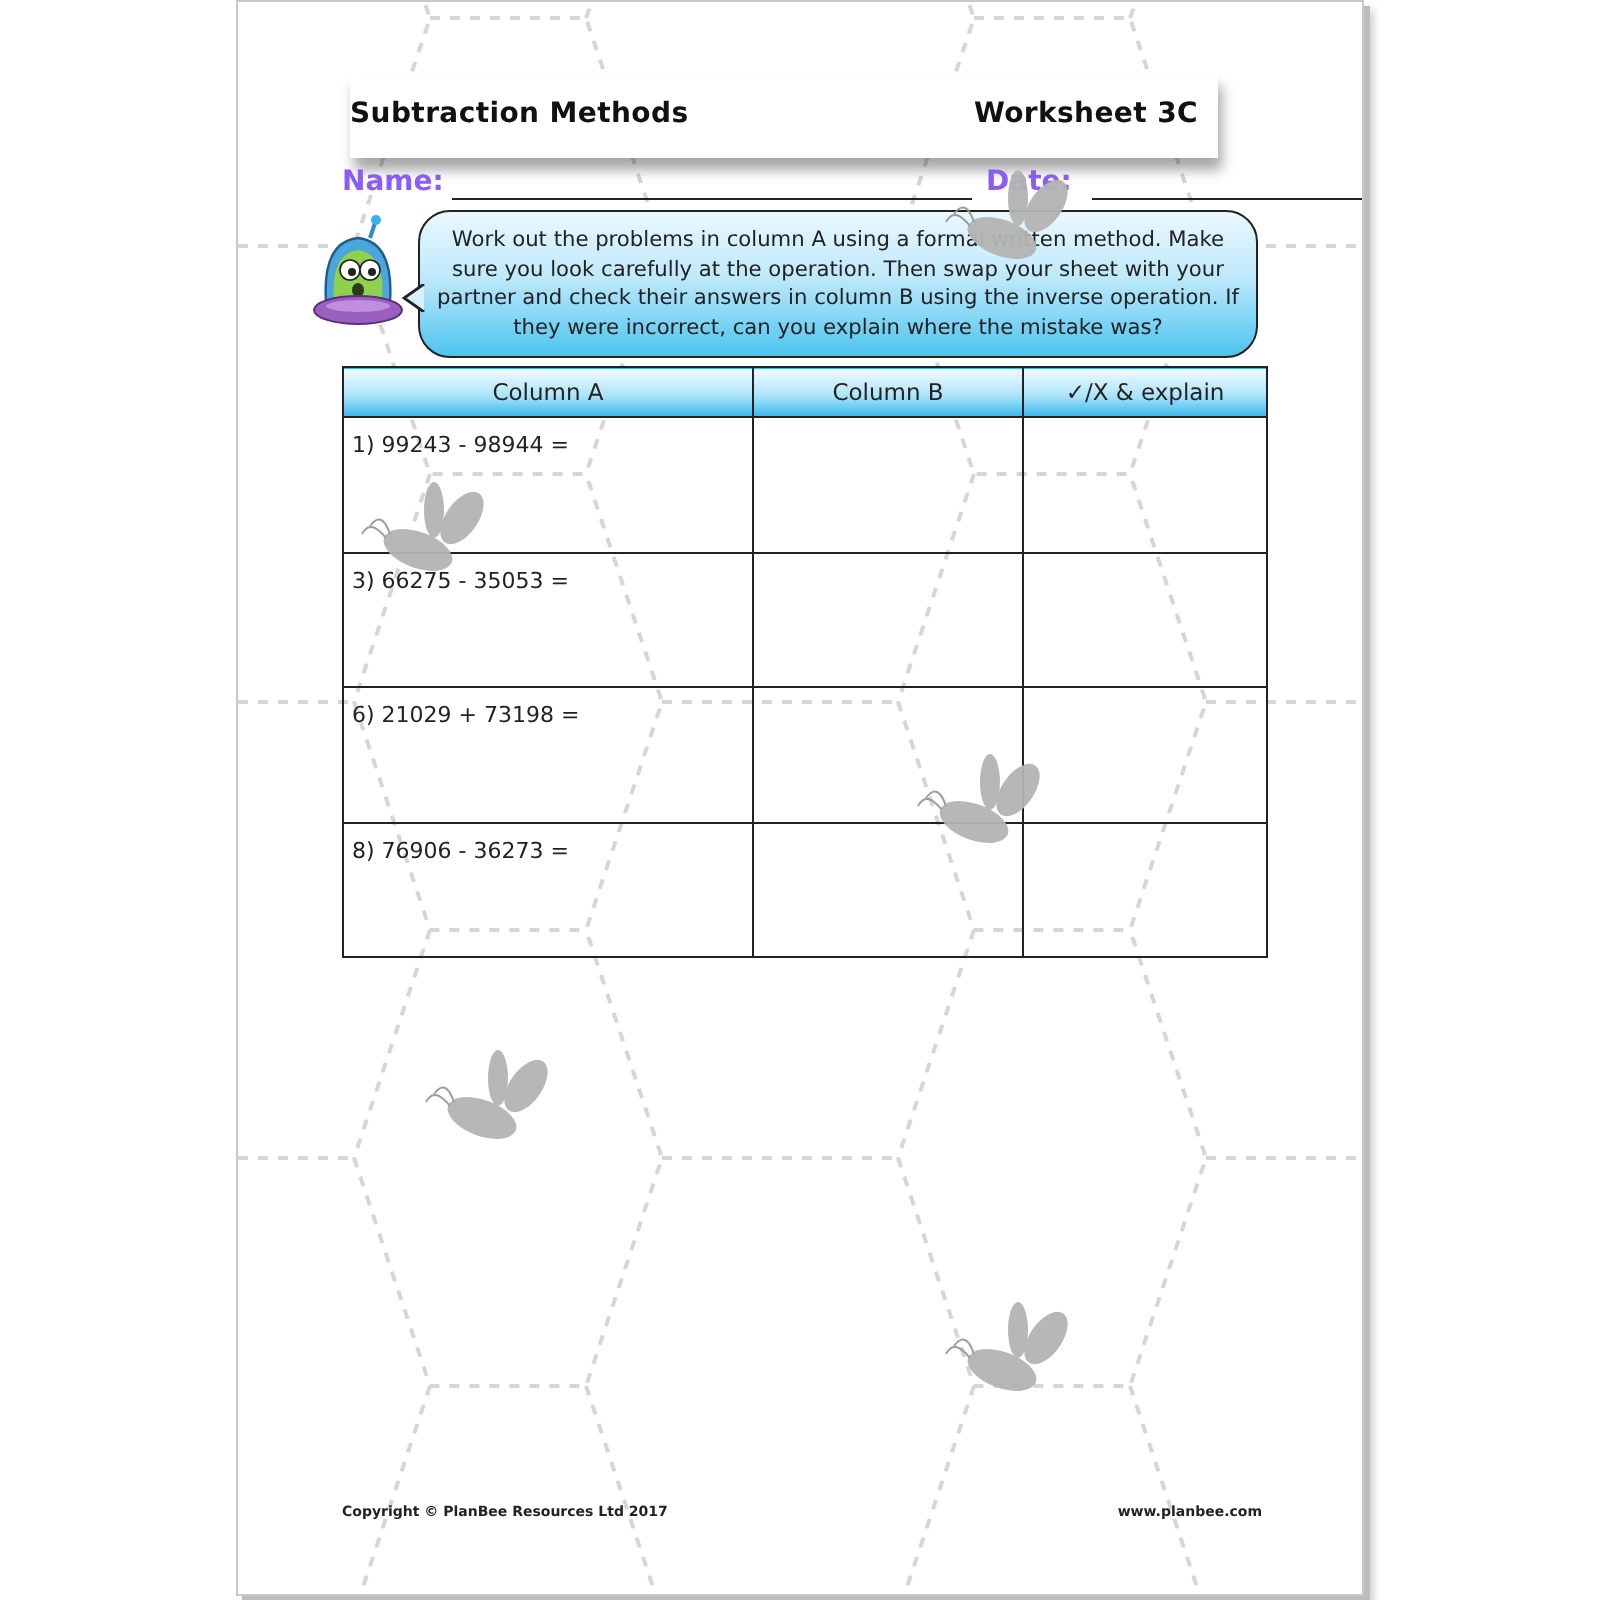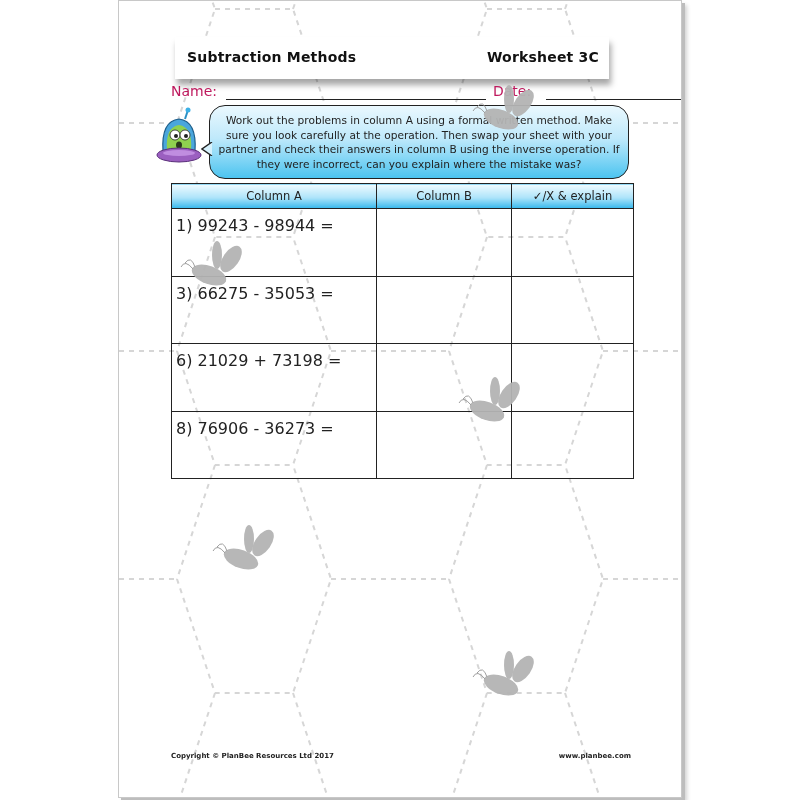--- a/index.html
+++ b/index.html
@@ -18,26 +18,26 @@
   .title-banner {
     position: absolute; left: 56px; top: 36px; width: 434px; height: 42px;
     background: #ffffff;
     box-shadow: 2px 6px 6px rgba(0,0,0,0.35);
   }
   .title-left, .title-right {
     position: absolute; top: 12px;
     font-family: "DejaVu Sans", sans-serif; font-weight: bold;
     font-size: 14px; color: #111; letter-spacing: 0.2px;
   }
-  .title-left { left: 12px; }
+  .title-left { left: 0; }
   .title-right { right: 10px; }
 
   .name-row { position: absolute; left: 52px; top: 82px; width: 460px; height: 20px; }
   .name-label, .date-label {
-    position: absolute; top: 0; font-weight: normal; font-size: 14px; color: #be185d;
+    position: absolute; top: 0; font-weight: bold; font-size: 14px; color: #8b5cf6;
   }
   .name-label { left: 0; }
   .name-line { position: absolute; left: 55px; top: 16px; width: 260px; border-bottom: 1.5px solid #222; }
   .date-label { left: 322px; }
   .date-line { position: absolute; left: 375px; top: 16px; width: 135px; border-bottom: 1.5px solid #222; }
 
   .mascot { position: absolute; left: 36px; top: 106px; width: 48px; height: 64px; }
 
   .bubble {
     position: absolute; left: 90px; top: 104px; width: 420px; height: 74px;
@@ -57,21 +57,21 @@
   .ws-table {
     position: absolute; left: 52px; top: 182px; width: 462px;
     border-collapse: collapse; table-layout: fixed;
   }
   .ws-table th, .ws-table td { border: 1.3px solid #222; }
   .ws-table th {
     height: 25px; font-weight: normal; font-size: 11.5px; color: #222;
     background: linear-gradient(to bottom, #f0fbff 0%, #aee4fa 55%, #36b8ec 100%);
   }
   .ws-table td {
-    height: 67.5px; vertical-align: top; font-size: 16px; color: #222;
+    height: 67.5px; vertical-align: top; font-size: 11px; color: #222;
     padding: 7px 4px;
   }
   .c-a { width: 205px; } .c-b { width: 135px; } .c-c { width: 122px; }
 
   .footer-left, .footer-right {
     position: absolute; top: 751px; font-size: 7px; font-weight: bold; color: #222;
   }
   .footer-left { left: 52px; }
   .footer-right { right: 50px; margin-left: 24px; }
 

